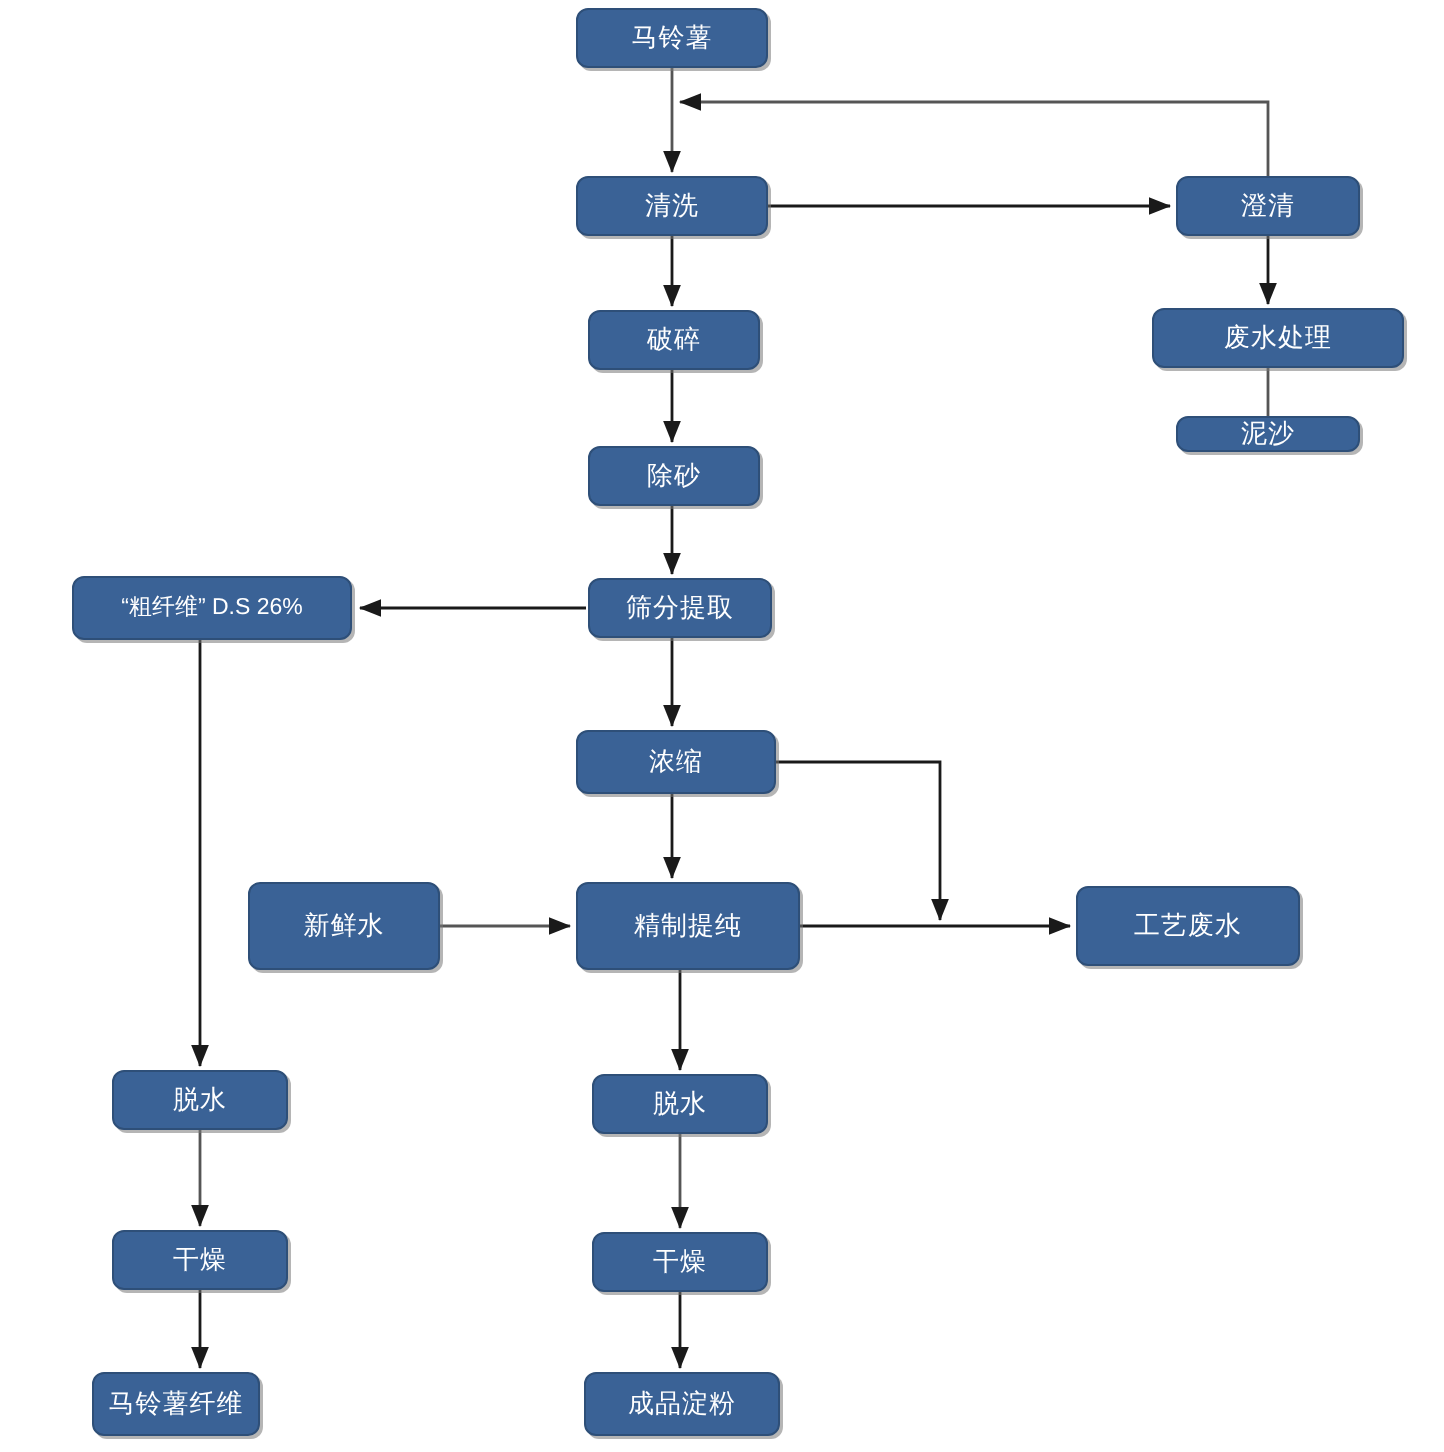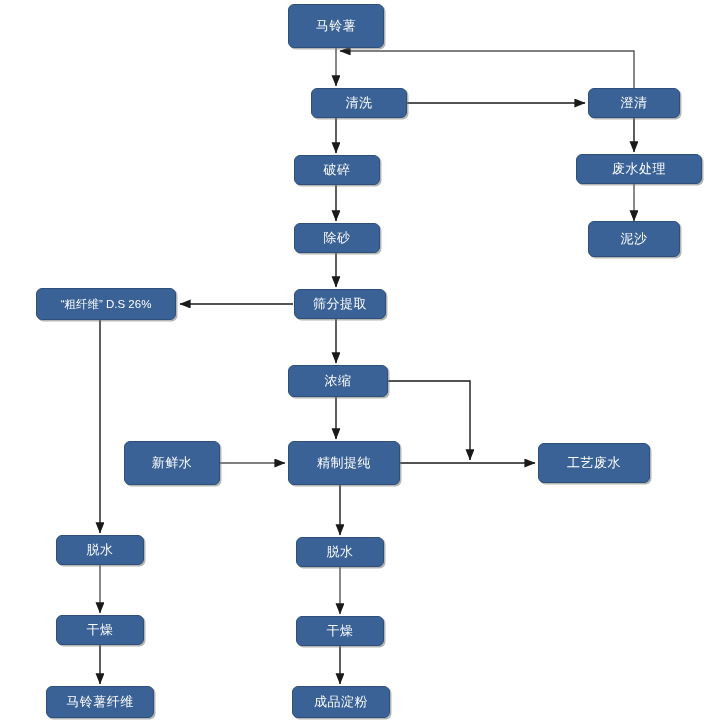--- a/index.html
+++ b/index.html
@@ -103,34 +103,34 @@
       <path d="M340,567 L340,614" marker-end="url(#arrow)" stroke="#555555"></path>
 
       <path d="M100,645 L100,684" marker-end="url(#arrow)"></path>
 
       <path d="M340,646 L340,684" marker-end="url(#arrow)"></path>
 
     </g>
   </svg>
 
   <div id="nodes">
-      <div class="node" style="left: 288px; top: 4px; width: 96px; height: 44px;">马铃薯</div>
-      <div class="node" style="left: 288px; top: 88px; width: 96px; height: 30px; margin-left: 23px;">清洗</div>
+      <div class="node" style="left: 288px; top: 4px; width: 96px; height: 30px;">马铃薯</div>
+      <div class="node" style="left: 288px; top: 88px; width: 96px; height: 30px;">清洗</div>
       <div class="node" style="left: 588px; top: 88px; width: 92px; height: 30px;">澄清</div>
       <div class="node" style="left: 294px; top: 155px; width: 86px; height: 30px;">破碎</div>
       <div class="node" style="left: 576px; top: 154px; width: 126px; height: 30px;">废水处理</div>
       <div class="node" style="left: 294px; top: 223px; width: 86px; height: 30px;">除砂</div>
-      <div class="node" style="left: 588px; top: 221px; width: 92px; height: 36px;">泥沙</div>
+      <div class="node" style="left: 588px; top: 208px; width: 92px; height: 18px;">泥沙</div>
       <div class="node" style="left: 294px; top: 289px; width: 92px; height: 30px;">筛分提取</div>
       <div class="node small-text" style="left: 36px; top: 288px; width: 140px; height: 32px;">“粗纤维” D.S 26%</div>
       <div class="node" style="left: 288px; top: 365px; width: 100px; height: 32px;">浓缩</div>
       <div class="node" style="left: 124px; top: 441px; width: 96px; height: 44px;">新鲜水</div>
       <div class="node" style="left: 288px; top: 441px; width: 112px; height: 44px;">精制提纯</div>
       <div class="node" style="left: 538px; top: 443px; width: 112px; height: 40px;">工艺废水</div>
       <div class="node" style="left: 56px; top: 535px; width: 88px; height: 30px;">脱水</div>
       <div class="node" style="left: 296px; top: 537px; width: 88px; height: 30px;">脱水</div>
       <div class="node" style="left: 56px; top: 615px; width: 88px; height: 30px;">干燥</div>
       <div class="node" style="left: 296px; top: 616px; width: 88px; height: 30px;">干燥</div>
-      <div class="node" style="left: 46px; top: 686px; width: 108px; height: 32px;">马铃薯纤维</div>
+      <div class="node" style="left: 46px; top: 686px; width: 84px; height: 32px;">马铃薯纤维</div>
       <div class="node" style="left: 292px; top: 686px; width: 98px; height: 32px;">成品淀粉</div>
     </div>
 
 </div>
 
 </body></html>

